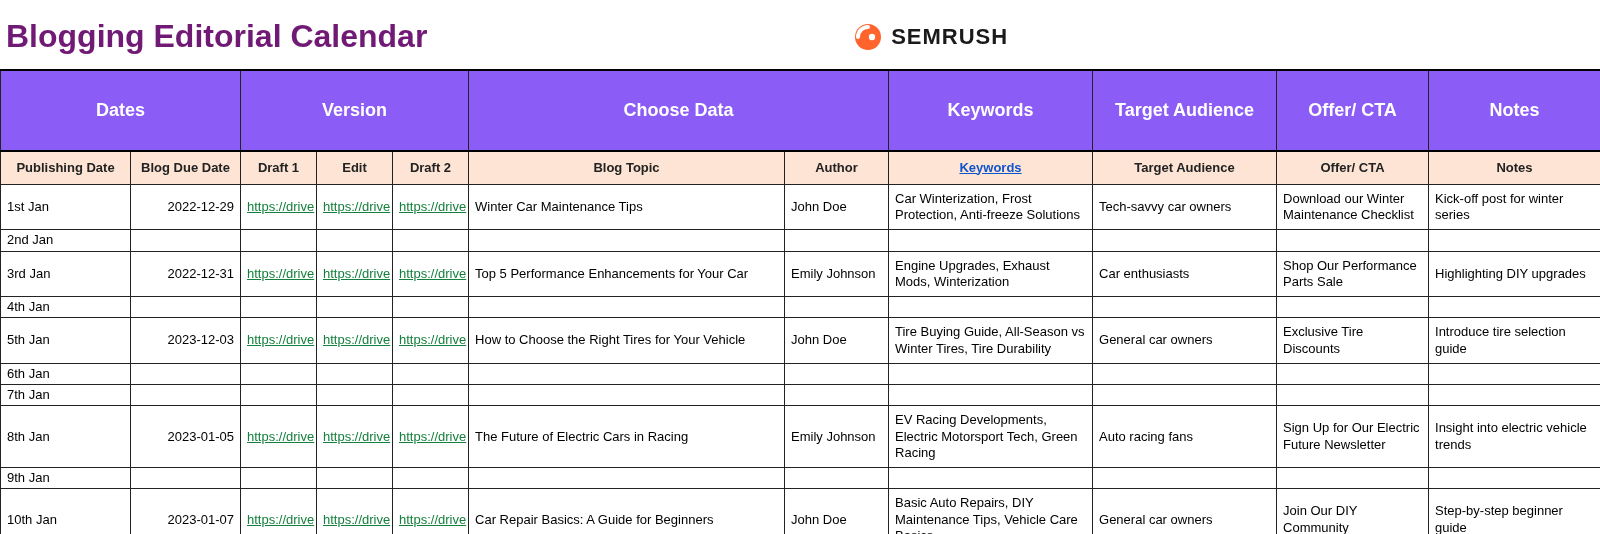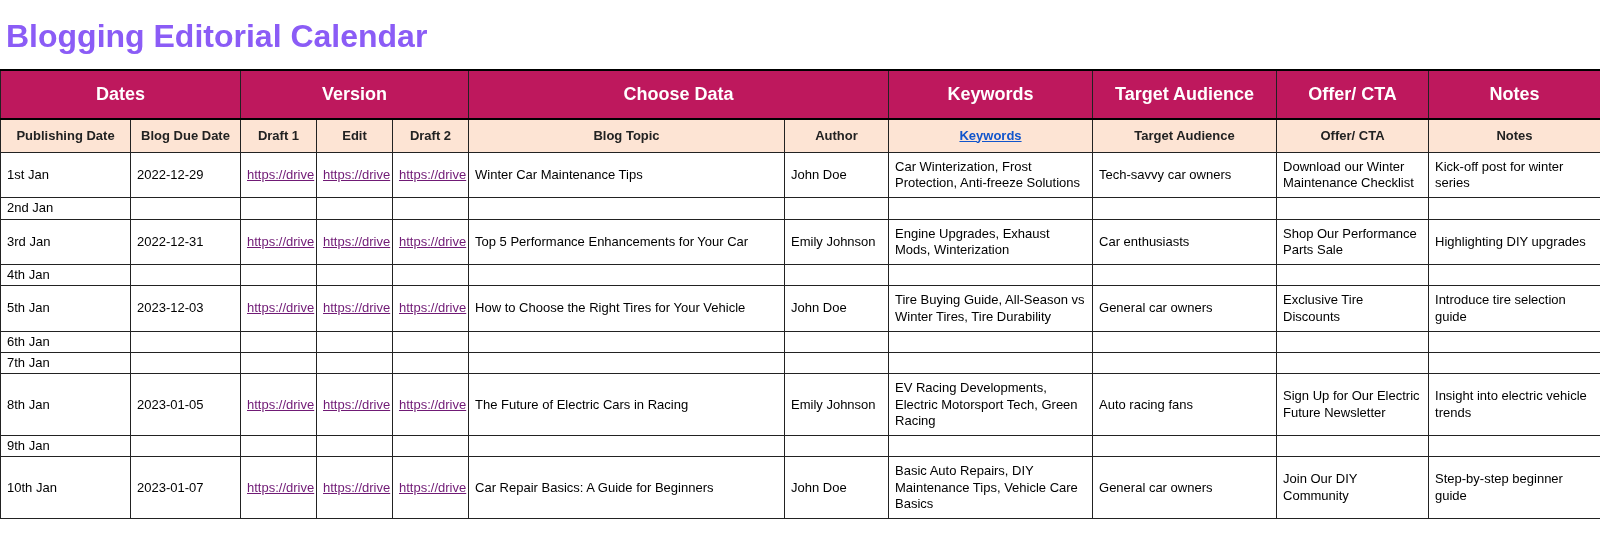--- a/index.html
+++ b/index.html
@@ -11,21 +11,21 @@
     width: 1600px;
   }
   .header-bar {
     display: flex;
     align-items: center;
     padding: 18px 6px 14px 6px;
   }
   .title {
     font-size: 32px;
     font-weight: 700;
-    color: #8b5cf6;
+    color: #701a75;
     flex: 0 0 auto;
   }
   .logo-wrap {
     flex: 1 1 auto;
     display: flex;
     justify-content: center;
     align-items: center;
     gap: 8px;
     padding-right: 160px;
   }
@@ -53,26 +53,26 @@
   col.c-cta      { width: 152px; }
   col.c-notes    { width: 172px; }
 
   th, td {
     border: 1px solid #222;
     font-size: 13px;
     line-height: 1.25;
     vertical-align: middle;
   }
   thead.group-row th {
-    background: #be185d;
+    background: #8b5cf6;
     color: #fff;
     font-weight: 700;
     font-size: 18px;
     text-align: center;
-    padding: 12px 4px;
+    padding: 28px 4px;
     border-top: 2px solid #000;
     border-bottom: 2px solid #000;
   }
   thead.sub-row th {
     background: #fde4d4;
     color: #222;
     font-weight: 700;
     font-size: 13px;
     text-align: center;
     padding: 8px 4px;
@@ -84,34 +84,44 @@
   tbody td {
     padding: 6px 6px;
     overflow: hidden;
     white-space: normal;
   }
   tbody td.nowrap {
     white-space: nowrap;
     overflow: hidden;
     text-overflow: clip;
   }
-  tbody td.right { text-align: left; margin-top: 48px; }
+  tbody td.right { text-align: right; margin-top: 48px; }
   tbody td.link {
-    color: #701a75;
+    color: #15803d;
     text-decoration: underline;
     white-space: nowrap;
     overflow: hidden;
   }
   tbody tr.empty td { height: 20px; padding: 2px 6px; }
 </style>
 </head>
 <body>
 
 <div class="header-bar">
   <div class="title">Blogging Editorial Calendar</div>
+  <div class="logo-wrap">
+    <span class="logo-icon">
+      <svg width="30" height="30" viewBox="0 0 30 30">
+        <circle cx="15" cy="15" r="13" fill="#ff642d"></circle>
+        <path d="M5 15 A10 10 0 0 1 15 5" stroke="#fff" stroke-width="4" fill="none" stroke-linecap="round"></path>
+        <circle cx="19" cy="15" r="3.2" fill="#fff"></circle>
+      </svg>
+    </span>
+    <span class="logo-text">SEMRUSH</span>
+  </div>
 </div>
 
 <table>
   <colgroup>
     <col class="c-pubdate">
       <col class="c-duedate">
     <col class="c-draft1">
       <col class="c-edit">
       <col class="c-draft2">
     <col class="c-topic">

